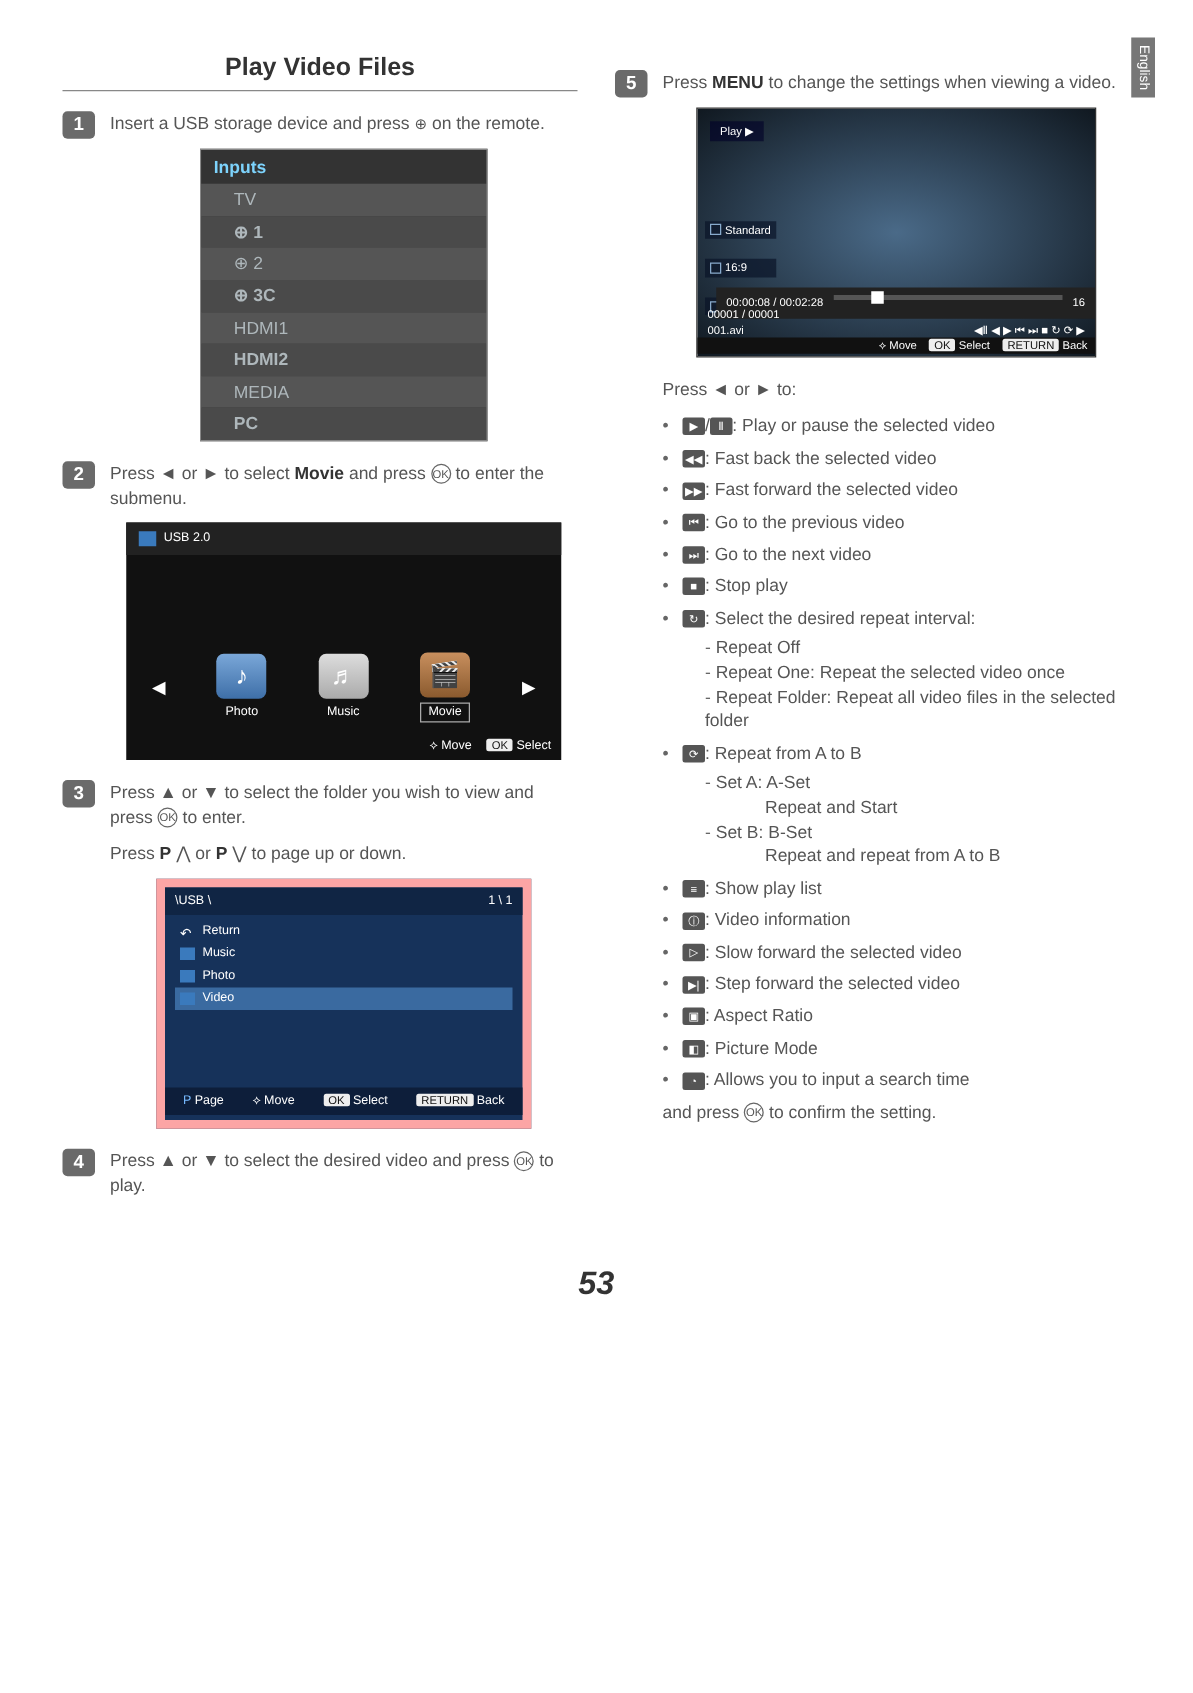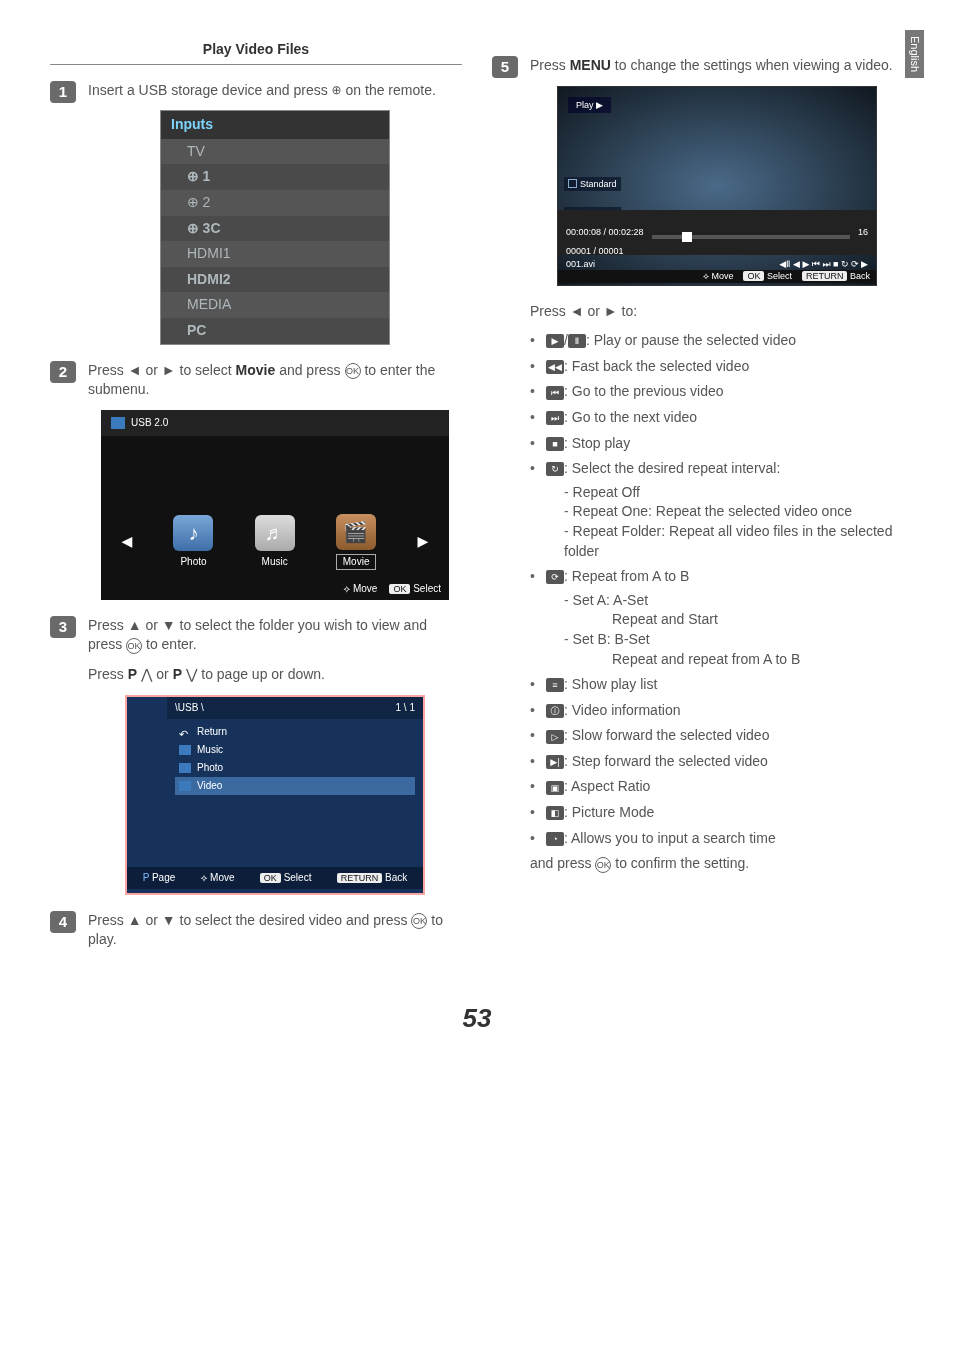--- a/index.html
+++ b/index.html
@@ -20,21 +20,21 @@
     background: #777;
     color: #fff;
     font-size: 11px;
     padding: 6px 2px;
     writing-mode: vertical-rl;
   }
   .cols { display: flex; gap: 30px; }
   .col { flex: 1; }
   h2.section-title {
     text-align: center;
-    font-size: 14px;
+    font-size: 20px;
     font-weight: bold;
     margin: 0 0 4px 0;
     border-bottom: 1px solid #888;
     padding-bottom: 4px;
   }
   .step { display: flex; gap: 12px; margin-top: 16px; }
   .step-num {
     flex-shrink: 0;
     width: 26px;
     height: 22px;
@@ -107,22 +107,21 @@
   .mi-music { background: linear-gradient(#ddd,#aaa); border-radius:6px; }
   .mi-movie { background: linear-gradient(#c88f5e,#8a5a2e); border-radius:6px; }
   .movie-sel { border:1px solid #aaa; padding:0 6px; }
   .tri { font-size:14px; }
   .media-footer { position:absolute; bottom:4px; right:8px; display:flex; gap:12px; }
   .btn-chip { background:#eee;color:#111;padding:0 4px;border-radius:2px;font-size:9px; }
   
   .folder-box {
     width:300px;height:200px;margin:10px auto 0;
     background:#16325a;position:relative;color:#fff;font-size:10px;
-    border:2px solid #fca5a5;
-    padding-left:40px;
+    border:7px solid #fca5a5;
   }
   .folder-box .hdr { display:flex;justify-content:space-between;padding:4px 8px;background:#102544; }
   .flist { padding:4px 8px; }
   .frow { display:flex;align-items:center;gap:6px;padding:2px 4px; }
   .frow.sel { background:#3a6aa0; }
   .fic { width:12px;height:10px;background:#3a7abd;display:inline-block; }
   .fic.ret { background:none;color:#fff;font-size:11px; }
   .folder-footer {
     position:absolute;bottom:4px;left:0;right:0;
     background:#0d1e3a;padding:4px 6px;display:flex;justify-content:space-around;gap:6px;
@@ -130,21 +129,21 @@
   
   .video-box {
     width:320px;height:200px;margin:10px auto 0;
     background: radial-gradient(ellipse at center, #4a6a88, #101820);
     position:relative;color:#fff;font-size:9px;border:1px solid #333;
   }
   .play-chip { position:absolute;top:10px;left:10px;background:rgba(0,0,40,0.6);padding:2px 8px; }
   .vb-side { position:absolute;left:6px;top:90px;display:flex;flex-direction:column;gap:16px;border-radius:12px; }
   .vb-side div { background:rgba(10,20,40,0.7);padding:1px 4px;display:flex;align-items:center;gap:3px; }
   .ic-sq{display:inline-block;width:9px;height:9px;border:1px solid #8ac;}
-  .vb-bar { position:absolute;bottom:30px;left:0;right:0;background:#222;padding:16px 8px;display:flex;justify-content:space-between;align-items:flex-end; }
+  .vb-bar { position:absolute;bottom:30px;left:15px;right:0;background:#222;padding:6px 8px;display:flex;justify-content:space-between;align-items:flex-start; }
   .prog { flex:1;height:4px;background:#555;margin:0 8px;position:relative; }
   .prog .seek { position:absolute;left:30px;top:-3px;width:10px;height:10px;background:#fff; }
   .vb-info { position:absolute;bottom:14px;left:8px; }
   .vb-ctrls { position:absolute;bottom:14px;right:8px;display:flex;gap:5px;align-items:center; }
   .vb-foot { position:absolute;bottom:2px;left:0;right:0;display:flex;justify-content:flex-end;gap:10px;padding:0 6px;background:#111; }
   
   ul.icons { list-style:none;padding:0;margin:8px 0 0 0; }
   ul.icons > li { margin:6px 0; padding-left:16px; position:relative; }
   ul.icons > li::before { content:"•"; position:absolute;left:0;top:0;color:#666; }
   .ic-box {
@@ -337,20 +336,21 @@
             <span><span class="btn-chip">OK</span> <span>Select</span></span>
             <span><span class="btn-chip">RETURN</span> <span>Back</span></span>
           </div>
         </div>
 
         <p style="margin-top:16px">Press ◄ or ► to:</p>
 
         <ul class="icons">
           <li><span class="ic-box">▶</span>/<span class="ic-box">Ⅱ</span><span>: Play or pause the selected video</span></li>
           <li><span class="ic-box">◀◀</span><span>: Fast back the selected video</span></li>
+          <li><span class="ic-box">▶▶</span><span>: Fast forward the selected video</span></li>
           <li><span class="ic-box">⏮</span><span>: Go to the previous video</span></li>
           <li><span class="ic-box">⏭</span><span>: Go to the next video</span></li>
           <li><span class="ic-box">■</span><span>: Stop play</span></li>
           <li><span class="ic-box">↻</span><span>: Select the desired repeat interval:</span>
             <ul class="sub">
               <li>Repeat Off</li>
               <li>Repeat One: Repeat the selected video once</li>
               <li>Repeat Folder: Repeat all video files in the selected folder</li>
             </ul>
           </li>

